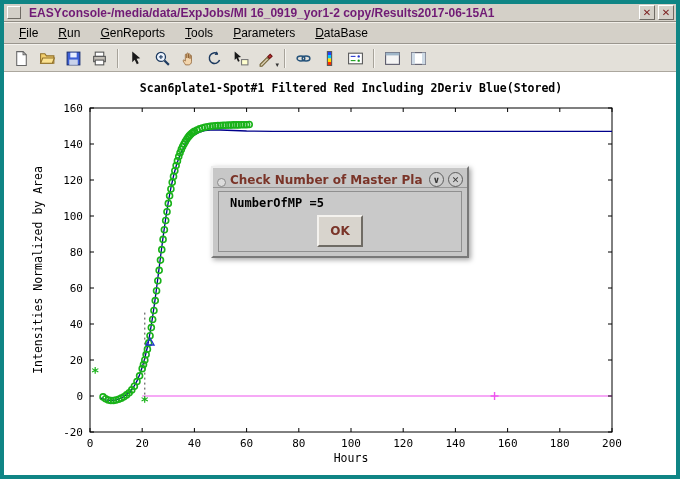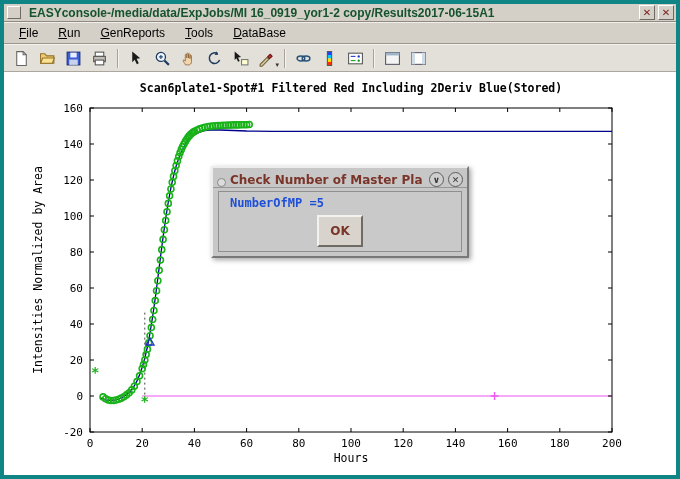--- a/index.html
+++ b/index.html
@@ -14,21 +14,21 @@
     height:18px;background:var(--chrome-bg,#d4d0c8);
     display:flex;align-items:center;padding:0 2px 0 3px;
     border-bottom:1px solid #8e8a82;
   }
   .wm-menu{
     width:14px;height:13px;background:var(--chrome-bg,#d4d0c8);
     border:1px solid;border-color:#ffffff #6e6a63 #6e6a63 #ffffff;
     margin-right:8px;flex:none;
   }
   .title{
-    flex:1;font-weight:bold;font-size:12px;color:#14532d;
+    flex:1;font-weight:bold;font-size:12px;color:#701a75;
     white-space:nowrap;overflow:hidden;line-height:16px;
   }
   .wbtn{
     width:16px;height:15px;flex:none;margin-left:3px;
     background:var(--chrome-bg,#d4d0c8);
     border:1px solid;border-color:#ffffff #6e6a63 #6e6a63 #ffffff;
     color:var(--window-button-x-color,#7a1a1a);
     font:bold 10px "DejaVu Sans",sans-serif;
     display:flex;align-items:center;justify-content:center;cursor:default;
   }
@@ -79,21 +79,21 @@
     font:bold 9px "DejaVu Sans",sans-serif;
     display:flex;align-items:center;justify-content:center;cursor:default;
   }
   .dlg-body{
     margin:3px 5px;height:61px;background:#c9c9c9;
     border:1px solid #8f8f8f;
     display:flex;flex-direction:column;justify-content:space-evenly;align-items:center;
   }
   .dlg-text{
     width:100%;padding:0 11px;display:flex;gap:16px;
-    font:bold 12px "DejaVu Sans Mono",monospace;color:#1d4ed8;white-space:nowrap;
+    font:bold 12px "DejaVu Sans Mono",monospace;color:#000000;white-space:nowrap;
   }
   .dlg-ok{
     min-width:46px;height:32px;padding:0 10px;
     background:#d8d4cd;border:2px solid;border-color:#f4f2ee #6f6b64 #6f6b64 #f4f2ee;
     font:bold 12px "DejaVu Sans","Liberation Sans",sans-serif;
     color:var(--dialog-accent,#7a3428);cursor:default;
   }
 </style>
 </head>
 <body>
@@ -105,20 +105,21 @@
     <span class="title">EASYconsole-/media/data/ExpJobs/MI 16_0919_yor1-2 copy/Results2017-06-15A1</span>
     <span class="wbtn">✕</span>
     <span class="wbtn">✕</span>
   </div>
 
   <div class="menubar">
     <span class="menu-item">File</span>
     <span class="menu-item">Run</span>
     <span class="menu-item">GenReports</span>
     <span class="menu-item">Tools</span>
+    <span class="menu-item">Parameters</span>
     <span class="menu-item">DataBase</span>
   </div>
 
   <div class="toolbar" id="toolbar">
       <button class="tb">
         <svg viewBox="0 0 16 16">
           <path d="M3.5 1.5h6l3 3v10h-9z" fill="#fff" stroke="#666"></path>
           <path d="M9.5 1.5v3h3" fill="none" stroke="#666"></path>
         </svg>
       </button>

